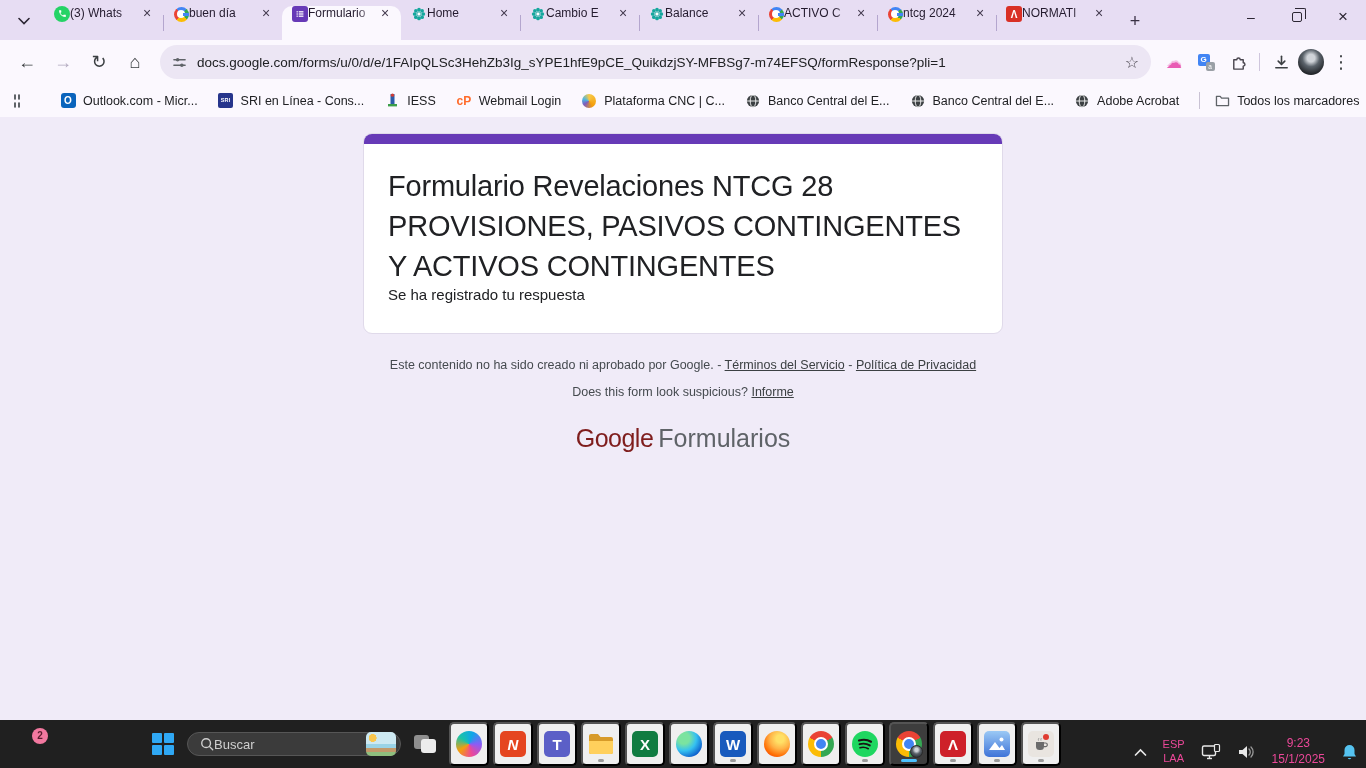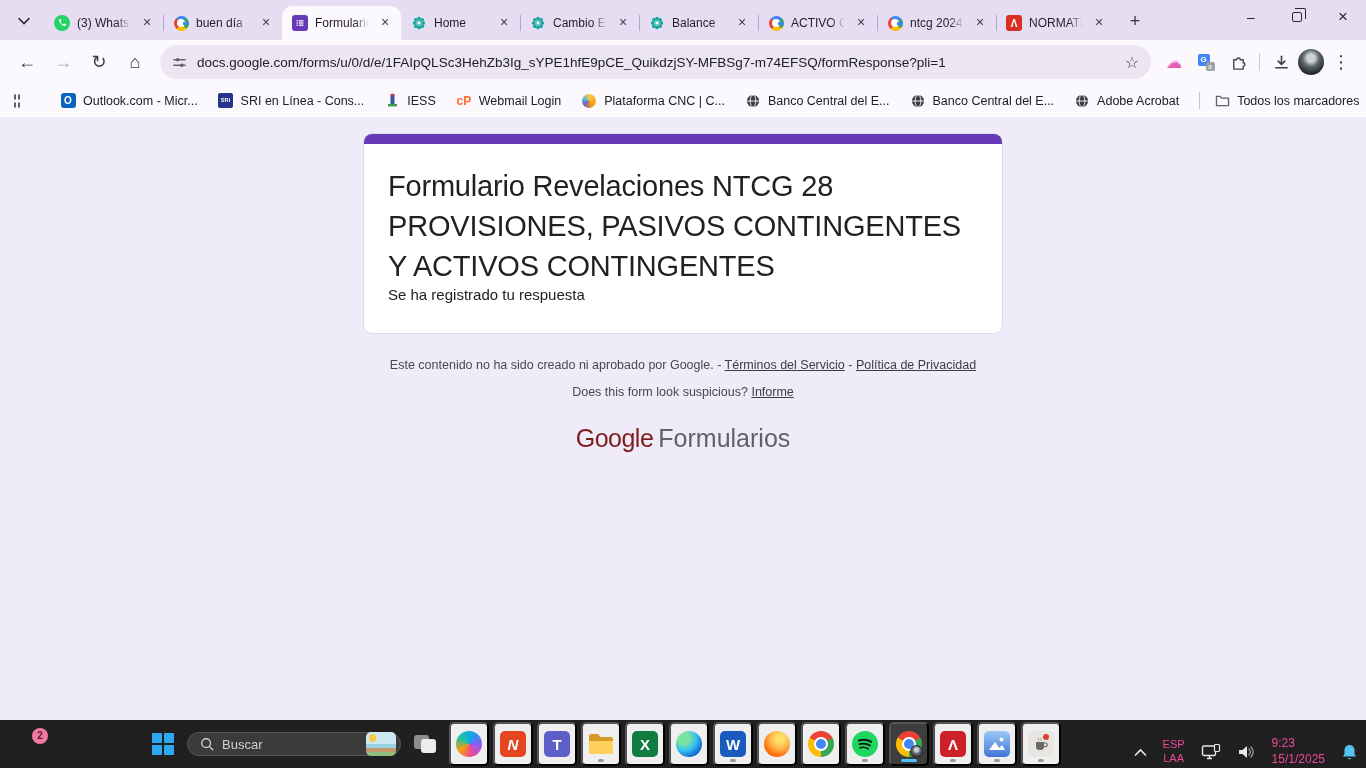--- a/index.html
+++ b/index.html
@@ -1,21 +1,21 @@
 <!DOCTYPE html>
 <html><head>
 <meta charset="utf-8">
 <style>
   * { margin:0; padding:0; box-sizing:border-box; }
   html,body { width:1366px; height:768px; overflow:hidden; font-family:"Liberation Sans", sans-serif; background:#F0EBF8; }
 
   
   .tabstrip { height:40px; background:#E7DDF3; display:flex; align-items:flex-end; padding-left:10px; position:relative; }
   .tab-search-btn { width:28px; height:28px; margin:0 6px 5px 0; border:none; background:transparent; border-radius:50%; display:flex; align-items:center; justify-content:center; cursor:pointer; }
-  .tab { width:119px; height:34px; display:flex; align-items:center; gap:7px; padding:0 8px 0 10px; border-radius:10px 10px 0 0; font-size:12px; color:#241b2e; position:relative; cursor:pointer; }
+  .tab { width:119px; height:34px; display:flex; align-items:flex-start; padding:0 8px 0 10px; border-radius:10px 10px 0 0; font-size:12px; color:#241b2e; position:relative; cursor:pointer; }
   .tab.sep::before { content:""; position:absolute; left:0; top:9px; height:16px; width:1px; background:#b4a6ce; }
   .tab.active { background:#FBF8FE; }
   .tab-title { flex:1; white-space:nowrap; overflow:hidden; -webkit-mask-image:linear-gradient(90deg,#000 72%,transparent 98%); mask-image:linear-gradient(90deg,#000 72%,transparent 98%); }
   .tab-close { width:16px; height:16px; line-height:15px; text-align:center; font-size:14px; color:#433a4e; border-radius:50%; flex:none; }
   .fav { width:16px; height:16px; flex:none; display:flex; align-items:center; justify-content:center; position:relative; }
   .fav-wa { background:#25D366; border-radius:50%; }
   .fav-forms { background:#673AB7; border-radius:3px; }
   .fav-pdf { background:#D93025; border-radius:3px; color:#fff; font-size:10px; font-weight:bold; }
   .g-ball { width:15px; height:15px; border-radius:50%; background:conic-gradient(from -45deg,#4285F4 0 90deg,#34A853 90deg 180deg,#FBBC05 180deg 270deg,#EA4335 270deg 360deg); position:relative; }
   .g-ball::after { content:""; position:absolute; inset:3.5px; background:#fff; border-radius:50%; }
@@ -70,21 +70,21 @@
 
   
   .taskbar { height:48px; background:#202020; position:relative; }
   .tb-widget { position:absolute; left:14px; top:8px; width:34px; height:34px; cursor:pointer; }
   .widget-sun { width:28px; height:28px; margin-top:4px; border-radius:50%; background:radial-gradient(circle at 40% 35%, #FFD978 0 30%, #F7941D 75%, #E37B0E); }
   .widget-badge { position:absolute; top:0; right:0; width:16px; height:16px; border-radius:50%; background:#F2789F; color:#5a1d2e; font-size:10px; font-weight:bold; text-align:center; line-height:16px; }
   .tb-center { position:absolute; left:143px; top:0; height:48px; display:flex; align-items:center; gap:4px; }
   .tb-btn { width:40px; height:44px; display:flex; align-items:center; justify-content:center; border:none; background:transparent; border-radius:5px; cursor:pointer; position:relative; }
   .win-logo { width:22px; height:22px; display:grid; grid-template-columns:1fr 1fr; gap:2px; }
   .win-logo span { background:#2FA8F4; border-radius:1px; }
-  .search-pill { width:214px; height:24px; background:#3B3B3B; border:1px solid #565656; border-radius:16px; display:flex; align-items:center; padding:0 4px 0 12px; gap:8px; cursor:text; }
+  .search-pill { width:214px; height:24px; background:#3B3B3B; border:1px solid #565656; border-radius:16px; display:flex; align-items:center; padding:0 4px 0 12px; cursor:text; }
   .search-text { flex:1; color:#cfcfcf; font-size:13px; }
   .search-img { width:30px; height:24px; border-radius:5px; background:radial-gradient(circle at 22% 25%, #F9C74F 0 13%, transparent 14%), linear-gradient(180deg,#CDE9F2 0 52%, #9AD3E6 52% 66%, #C29A6B 66% 85%, #8FBF7E 85%); }
   .taskview { width:22px; height:18px; position:relative; }
   .taskview::before { content:""; position:absolute; left:0; top:0; width:15px; height:14px; background:#8f8f8f; border-radius:3px; }
   .taskview::after { content:""; position:absolute; right:0; bottom:0; width:15px; height:14px; background:#ececec; border-radius:3px; }
   .app { width:40px; height:44px; display:flex; align-items:center; justify-content:center; position:relative; border-radius:5px; cursor:pointer; }
   .app.running::after { content:""; position:absolute; bottom:2px; left:50%; transform:translateX(-50%); width:6px; height:3px; border-radius:2px; background:#9b9b9b; }
   .app.selected { background:#3D3D3D; }
   .app.selected::after { content:""; position:absolute; bottom:2px; left:50%; transform:translateX(-50%); width:16px; height:3px; border-radius:2px; background:#4CC2FF; }
   .ic { width:26px; height:26px; display:flex; align-items:center; justify-content:center; font-weight:bold; color:#fff; }
@@ -98,21 +98,21 @@
   .chrome-ball { width:26px; height:26px; border-radius:50%; background:conic-gradient(from -60deg,#EA4335 0 120deg,#34A853 120deg 240deg,#FBBC05 240deg 360deg); position:relative; }
   .chrome-ball::after { content:""; position:absolute; inset:6px; background:#4285F4; border:2.5px solid #fff; border-radius:50%; }
   .mini-avatar { position:absolute; right:4px; bottom:6px; width:13px; height:13px; border-radius:50%; background:radial-gradient(circle at 50% 35%, #cfd3d8 0 18%, #5b636b 45%, #16181b); border:1px solid #2a2a2a; z-index:2; }
   .ic-acrobat { background:#CE2029; border-radius:5px; font-size:15px; }
   .ic-photos { background:linear-gradient(180deg,#9BC9F5,#3F74D8); border-radius:5px; }
   .ic-java { background:#E9E5E0; border-radius:5px; position:relative; }
   .java-dot { position:absolute; top:3px; right:5px; width:6px; height:6px; border-radius:50%; background:#E03C31; }
   .tray { position:absolute; right:8px; top:0; height:64px; display:flex; align-items:center; gap:16px; color:#ec4899; }
   .tray-btn { background:transparent; border:none; color:#e8e8e8; cursor:pointer; display:flex; align-items:center; justify-content:center; }
   .lang-block { font-size:11px; line-height:1.25; text-align:center; cursor:pointer; }
-  .clock-block { font-size:12px; line-height:1.3; text-align:left; cursor:pointer; }
+  .clock-block { font-size:12px; line-height:1.3; text-align:center; cursor:pointer; }
 </style>
 </head>
 <body>
 
 <div class="tabstrip">
   <button class="tab-search-btn">
     <svg width="12" height="8" viewBox="0 0 12 8">
         <path d="M1 1.5l5 5 5-5" stroke="#2c2633" stroke-width="1.6" fill="none" stroke-linecap="round"></path>
       </svg>
   </button>

